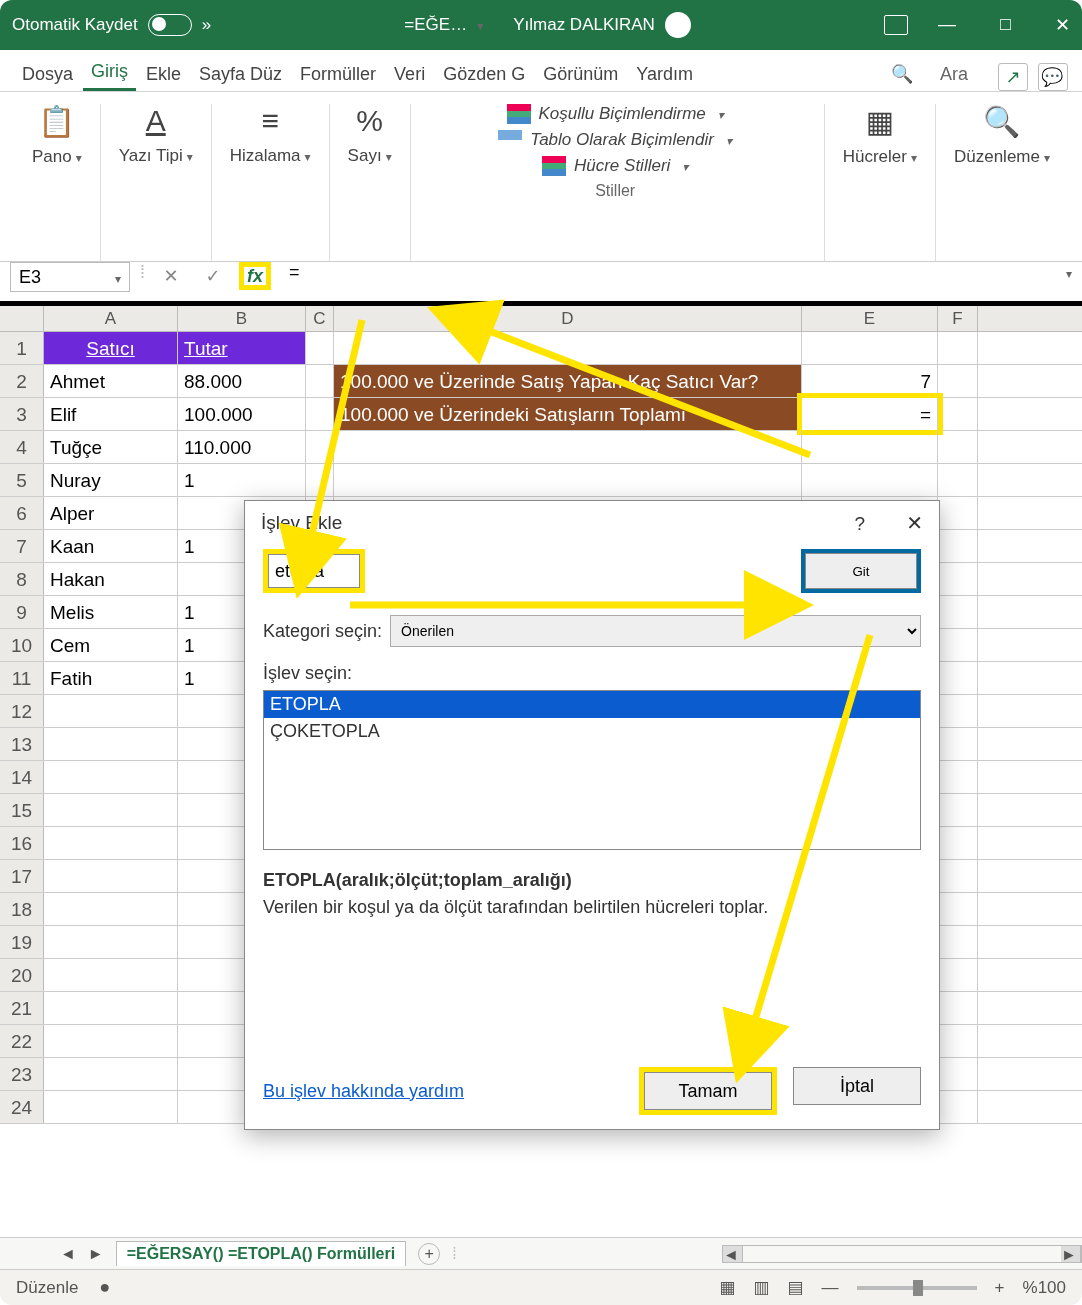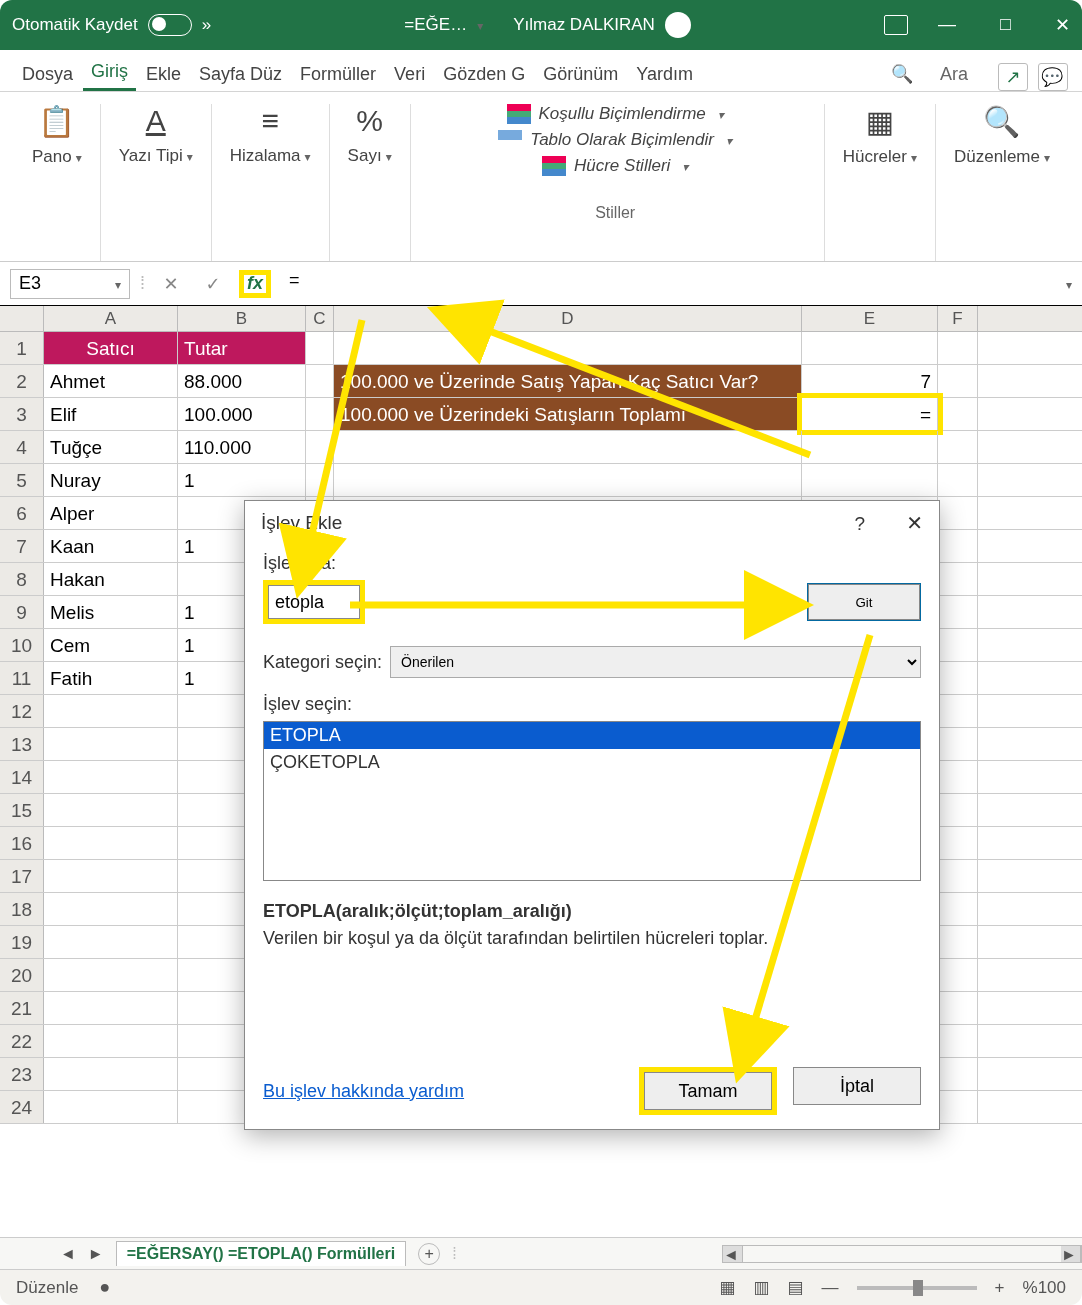--- a/index.html
+++ b/index.html
@@ -27,55 +27,55 @@
 
 
 .ribbon { height: 170px; border-bottom: 1px solid #ccc; display:flex; align-items:flex-start; padding: 12px 14px 0; font-size:17px; color:#444; }
 .rgroup { display:flex; flex-direction:column; align-items:center; padding: 0 18px; height:100%; border-right:1px solid #ddd; }
 .rgroup:last-child { border-right:none; }
 .rgroup .ricon { font-size:30px; margin-bottom:8px; }
 .rgroup .rlabel { text-align:center; line-height:1.2; }
 .stiller-group { flex:1; padding-left:14px; }
 .stiller-group .srow { display:flex; align-items:center; gap:8px; font-size:17px; margin-bottom:6px;font-style:italic; }
 .stiller-group .srow .sicon { width:24px; height:20px; background:linear-gradient(#e05 0 33%,#4a7 33% 66%,#48c 66% 100%); }
-.stiller-footer { text-align:center; font-size:16px; color:#666; margin-top:22px; }
-
-
-.formula-bar { height: 44px; border-bottom:1px solid #000000; display:flex; align-items:center; padding:0 10px; gap:10px; font-size:18px; }
+.stiller-footer { text-align:center; font-size:16px; color:#666; margin-top:0; }
+
+
+.formula-bar { height: 44px; border-bottom:5px solid #000000; display:flex; align-items:flex-start; padding:0 10px; gap:10px; font-size:18px; }
 .namebox { width:120px; height:30px; border:1px solid #bbb; padding:2px 8px; display:flex; align-items:center; justify-content:space-between; }
 .fbtn { width:32px; height:28px; display:flex; align-items:center; justify-content:center; color:#888; }
 .fbtn.fx { color:#217346; font-style:italic; font-weight:bold; border:5px solid #ffe400; }
 .finput { flex:1; height:28px; padding:0 8px; font-size:18px; }
 
 
 .sheet { position:relative; }
 .colheaders { display:flex; height:26px; background:#eceae6; border-bottom:1px solid #bbb; font-size:17px; color:#555; }
 .rowh { width:44px; border-right:1px solid #bbb; background:#eceae6; }
 .ch { border-right:1px solid #bbb; text-align:center; line-height:26px; }
 .cA { width:134px; } .cB { width:128px; } .cC { width:28px; } .cD { width:468px; } .cE { width:136px; } .cF { width:40px; }
 
 .rows { }
 .row { display:flex; height:33px; border-bottom:1px solid #ccc; font-size:19px; }
 .rh { width:44px; background:#eceae6; border-right:1px solid #bbb; text-align:center; line-height:33px; color:#555; }
 .cell { border-right:1px solid #ccc; padding:0 6px; line-height:33px; overflow:hidden; white-space:nowrap; }
 .cell.cA { width:134px; } .cell.cB { width:128px; text-align:left; } .cell.cC{width:28px;} .cell.cD{width:468px;} .cell.cE{width:136px;text-align:right;} .cell.cF{width:40px;}
-.hdr { background:#be185d; color:#fff; text-align:center; }
+.hdr { background:#6d28d9; color:#fff; text-align:center;text-decoration:underline; }
 .drow2, .drow3 { background:#8a4b24; color:#fff; }
 .activeE3 { background:#fff; color:#000; outline:5px solid #ffe400; text-align:right; }
 
 
 .dialog { position:absolute; left:244px; top:500px; width:696px; height:630px; background:#fff; border:1px solid #888; box-shadow:0 6px 24px rgba(0,0,0,.3); z-index:20; font-size:18px; color:#333; }
 .dlg-title { height:44px; display:flex; align-items:center; justify-content:space-between; padding:0 16px; font-size:19px; }
 .dlg-close { font-size:20px; }
 .dlg-body { padding: 4px 18px 16px; }
 .dlg-label { margin: 4px 0 6px; }
 .dlg-search-row { display:flex; align-items:center; gap:14px; }
 .dlg-search-box { border:5px solid #ffe400; padding:0; }
 .dlg-search-box input { border:1px solid #888; height:34px; width:92px; padding:0 6px; font-size:18px; }
-.dlg-git { border:1px solid #0369a1; }
+.dlg-git { border:4px solid #0369a1; }
 .dlg-git button { width:112px; height:36px; border:1px solid #888; background:#eee; }
 .dlg-cat-row { display:flex; align-items:center; gap:8px; margin-top:22px; }
 .dlg-cat-row select { flex:1; height:32px; border:1px solid #aaa; font-size:14px; padding:0 6px; }
 .dlg-list { margin-top:6px; border:1px solid #888; height:160px; overflow:auto; }
 .dlg-list .opt { padding:3px 6px; }
 .dlg-list .sel { background:#0a5ccf; color:#fff; }
 .dlg-syntax { margin-top:20px; font-weight:bold; }
 .dlg-desc { margin-top:6px; }
 .dlg-footer { position:absolute; bottom:14px; left:18px; right:18px; display:flex; align-items:center; }
 .dlg-help { color:#0a5ccf; text-decoration:underline; }
@@ -439,21 +439,20 @@
 
 <div class="dialog">
   <div class="dlg-title">
     <span>İşlev Ekle</span>
     <div>
       <span style="margin-right:36px;">?</span>
       <span class="dlg-close">✕</span>
     </div>
   </div>
   <div class="dlg-body">
-    <div class="dlg-label">İşlev ara:</div>
     <div class="dlg-search-row">
       <span class="dlg-search-box"><input type="text" value="etopla" style=""></span>
       <div style="flex:1;"></div>
       <span class="dlg-git"><button>Git</button></span>
     </div>
     <div class="dlg-cat-row">
       <span>Kategori seçin:</span>
       <select><option>Önerilen</option></select>
     </div>
     <div class="dlg-label" style="margin-top:16px;">İşlev seçin:</div>

